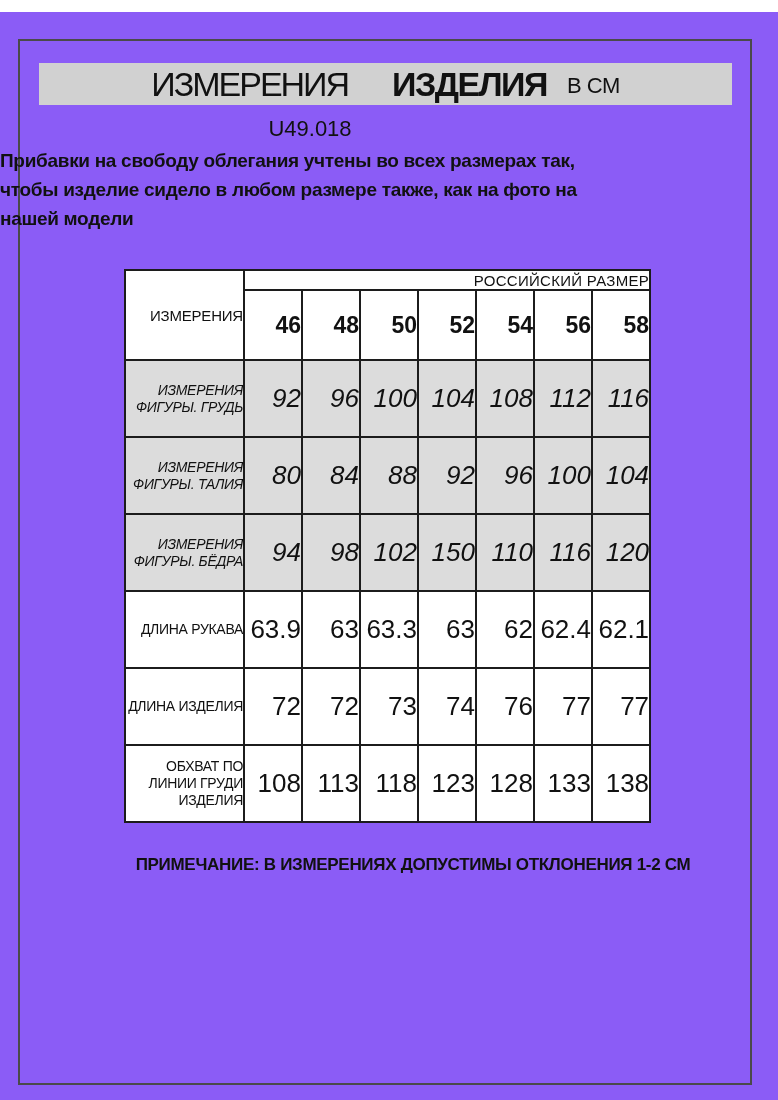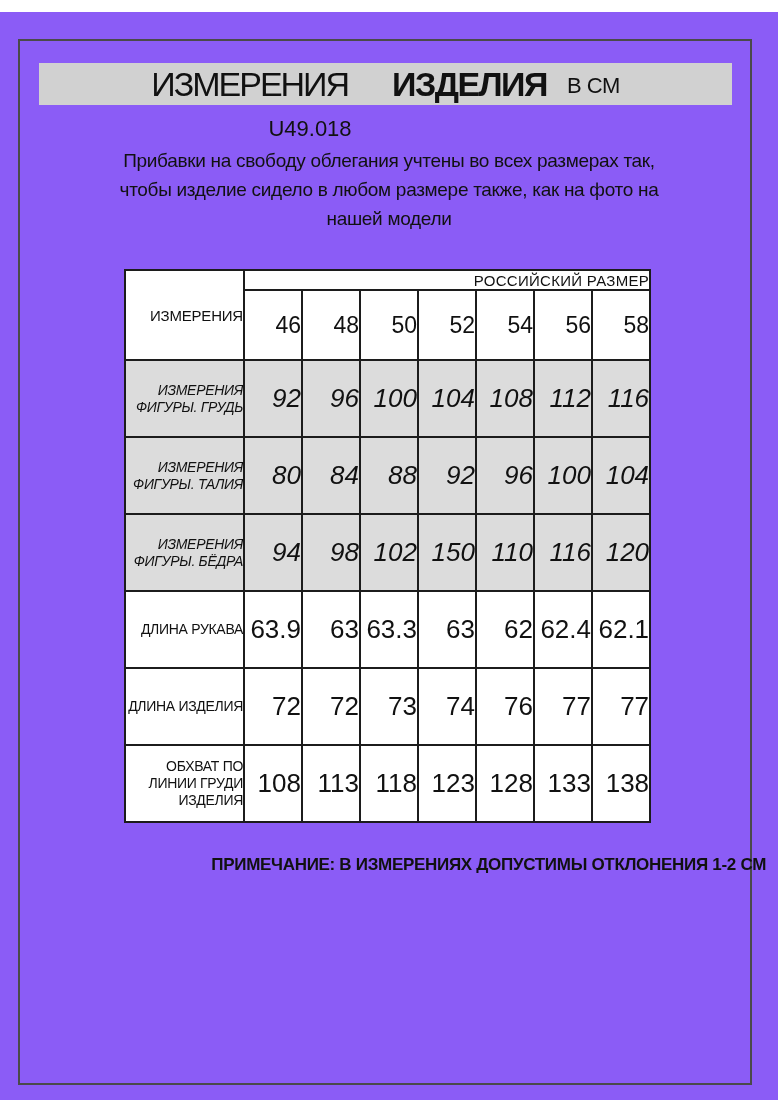--- a/index.html
+++ b/index.html
@@ -30,48 +30,48 @@
   }
   .band .w1{font-size:34px;font-weight:normal;letter-spacing:-2px;}
   .band .w2{font-size:34px;font-weight:bold;letter-spacing:-1.5px;margin-left:44px;}
   .band .w3{font-size:22px;font-weight:normal;letter-spacing:-0.5px;margin-left:20px;padding-top:3px;}
   .code{
     position:absolute;left:0;top:104px;width:620px;
     text-align:center;font-size:22px;letter-spacing:0px;
   }
   .desc{
     position:absolute;left:0;top:134px;width:778px;
-    text-align:center;font-size:19px;line-height:29px;
-    white-space:pre-line;letter-spacing:-0.3px;
+    text-align:left;font-size:19px;line-height:29px;
+    white-space:pre-line;letter-spacing:-0.3px;font-weight:bold;
   }
   table.size-table{
     position:absolute;left:124px;top:257px;
     border-collapse:collapse;table-layout:fixed;width:527px;
   }
   table.size-table td{
     border:2px solid var(--tborder);
     text-align:right;vertical-align:middle;
     padding:0;background:#ffffff;
   }
   col.c0{width:119px;}
   col.cs{width:58px;}
   tr.r-head1 td{height:20px;}
   td.spanhead{font-size:15px;letter-spacing:0.3px;}
   td.corner{font-size:15px;letter-spacing:-0.2px;}
-  tr.r-sizes td{height:70px;font-weight:normal;font-size:23px;}
+  tr.r-sizes td{height:70px;font-weight:bold;font-size:23px;}
   tr.r-body td{height:77px;font-size:26px;}
   tr.r-body td.lbl{
     font-size:14px;line-height:17px;
     white-space:pre-line;letter-spacing:-0.3px;
   }
   tr.shade td{background:var(--shade);font-style:italic;}
   .note{
     position:absolute;left:34px;top:843px;width:732px;
     padding-left:26px;
-    text-align:right;font-weight:bold;font-size:17px;letter-spacing:-0.3px;
+    text-align:center;font-weight:bold;font-size:17px;letter-spacing:-0.3px;
   }
 </style>
 </head>
 <body>
 
 <div class="page">
   <div class="frame"></div>
 
   <div class="band">
     <span class="w1">ИЗМЕРЕНИЯ</span>

